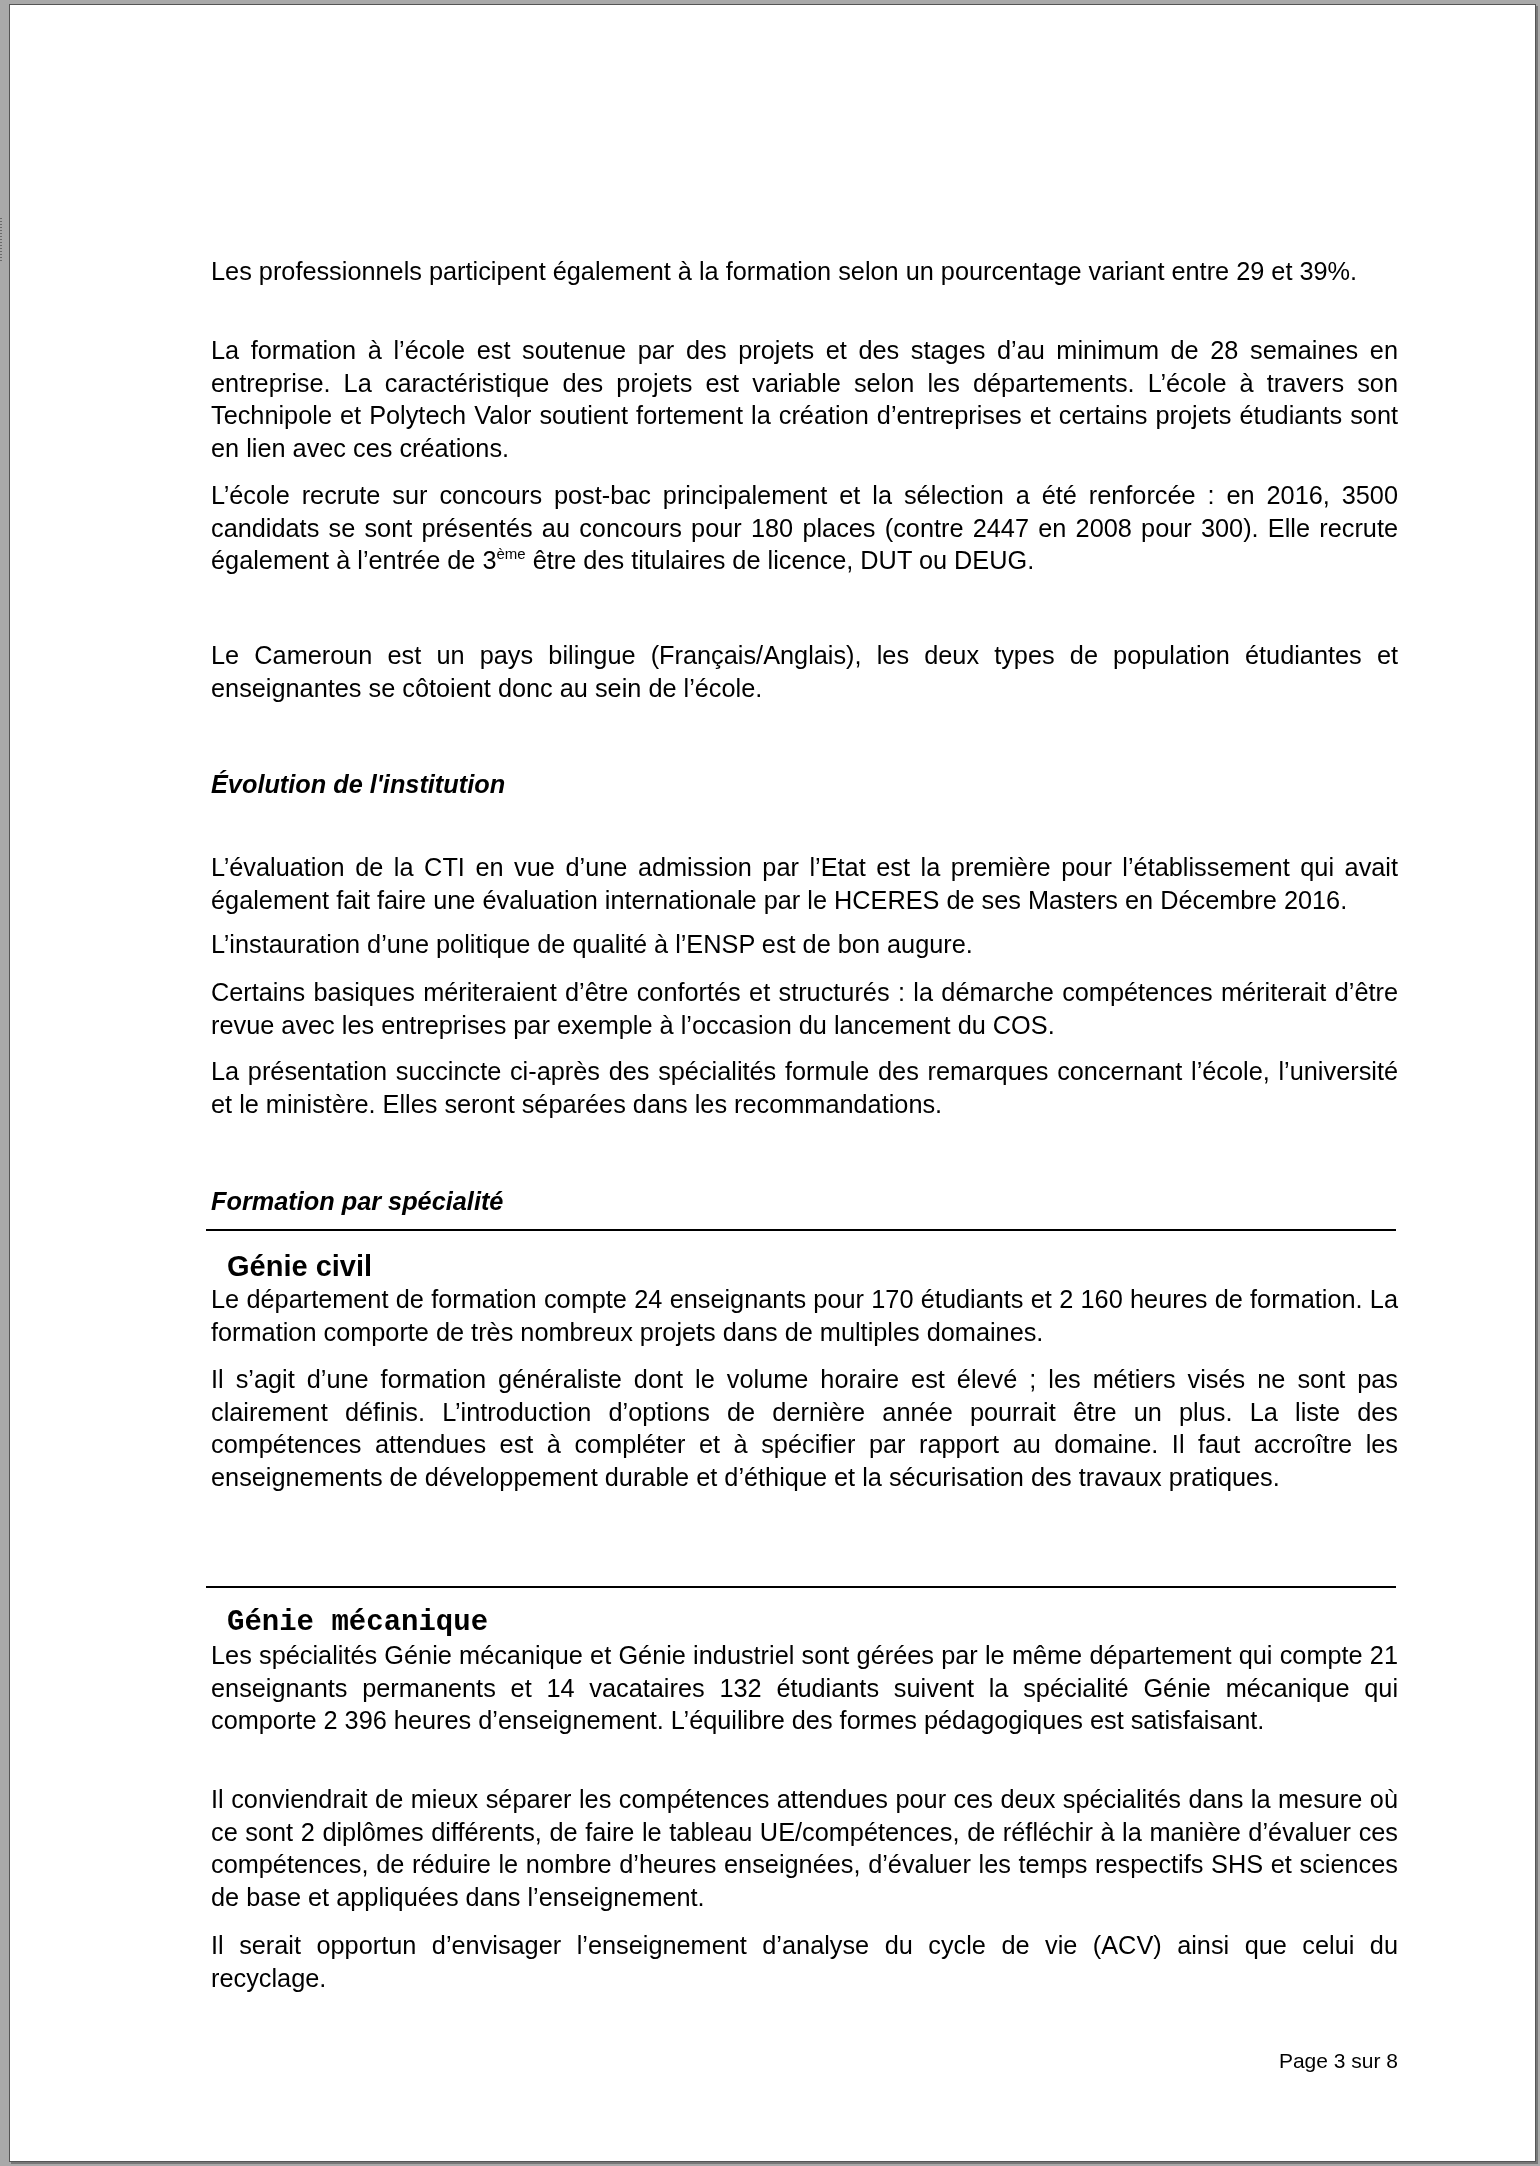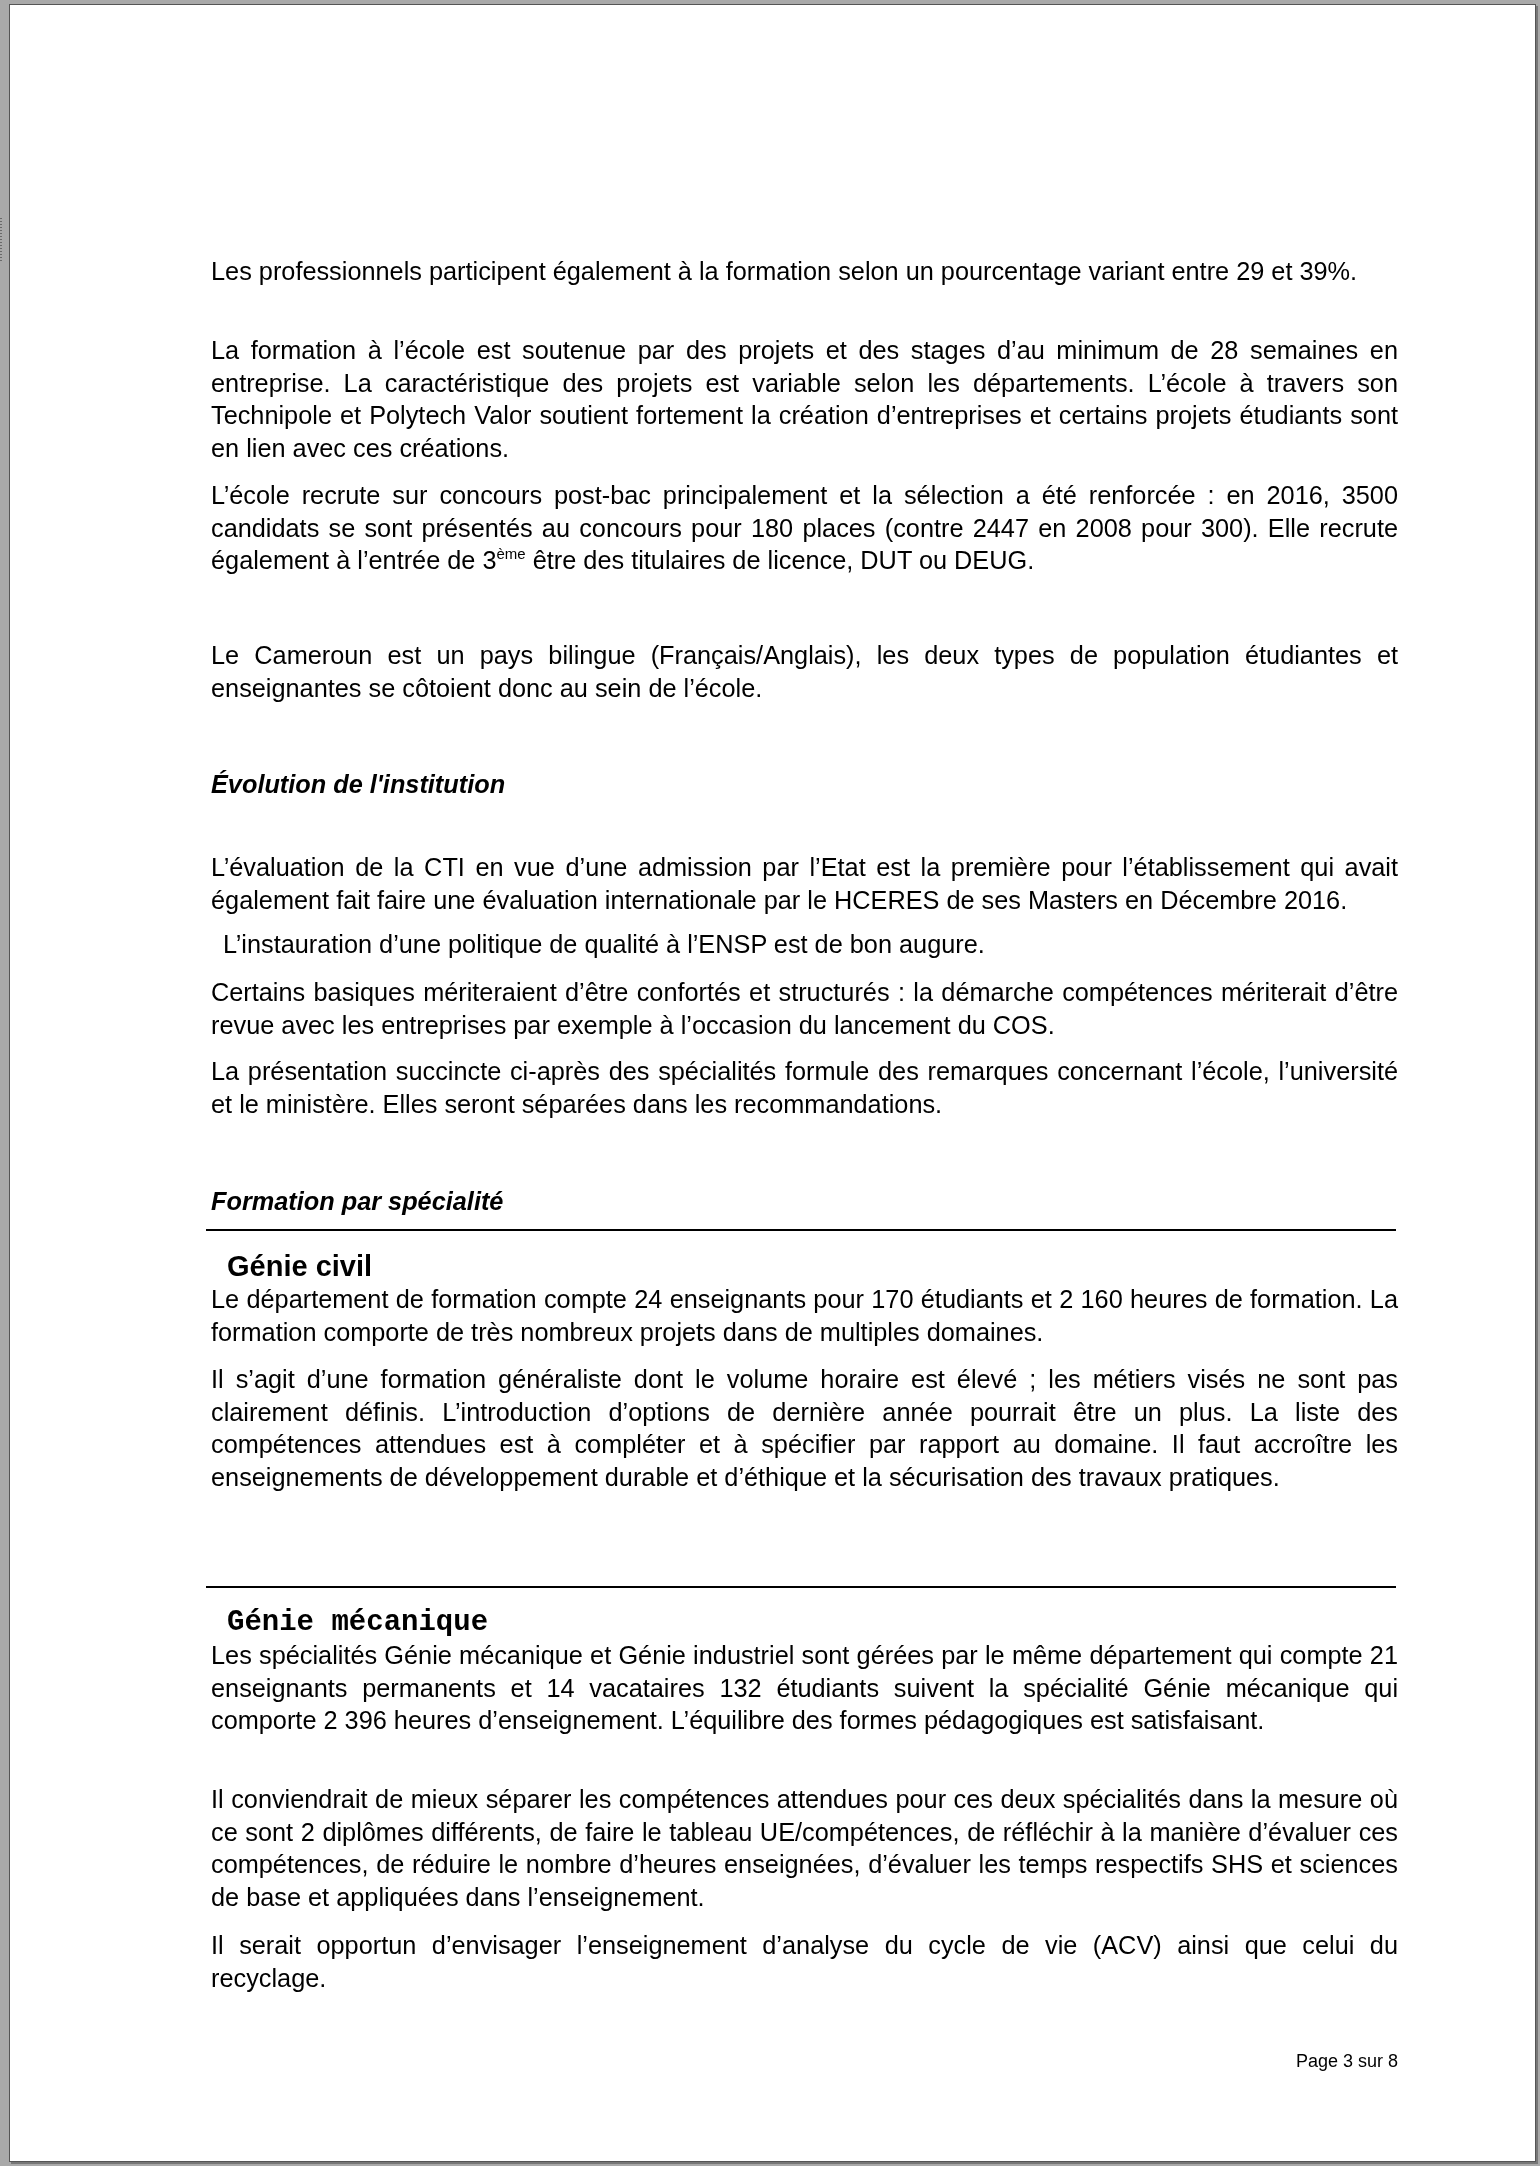--- a/index.html
+++ b/index.html
@@ -73,21 +73,21 @@
     .rule {
       position: absolute;
       left: -5px;
       width: 1190px;
       height: 2px;
       background: #000;
     }
     .page-number {
       position: absolute;
       right: 0;
-      font-size: 18px;
+      font-size: 21px;
       line-height: 26px;
       text-align: right;
     }
   </style>
 </head>
 <body>
 
 <div class="ruler-marks"></div>
 
 <div class="page">
@@ -101,21 +101,21 @@
       <span>L’école recrute sur concours post-bac principalement et la sélection a été renforcée : en 2016, 3500 candidats se sont présentés au concours pour 180 places (contre 2447 en 2008 pour 300).</span>
       <span>Elle recrute également à l’entrée de 3</span><sup>ème</sup><span> être des titulaires de licence, DUT ou DEUG.</span>
     </div>
 
     <p class="para" style="top:634px;">Le Cameroun est un pays bilingue (Français/Anglais), les deux types de population étudiantes et enseignantes se côtoient donc au sein de l’école.</p>
 
     <h2 class="heading-italic" style="top:763px;text-align:center;">Évolution de l'institution</h2>
 
     <p class="para" style="top:846px;">L’évaluation de la CTI en vue d’une admission par l’Etat est la première pour l’établissement qui avait également fait faire une évaluation internationale par le HCERES de ses Masters en Décembre 2016.</p>
 
-    <p class="para" style="top:923px;margin-left:12px;">L’instauration d’une politique de qualité à l’ENSP est de bon augure.</p>
+    <p class="para" style="top:923px;">L’instauration d’une politique de qualité à l’ENSP est de bon augure.</p>
 
     <p class="para" style="top:971px;">Certains basiques mériteraient d’être confortés et structurés : la démarche compétences mériterait d’être revue avec les entreprises par exemple à l’occasion du lancement du COS.</p>
 
     <p class="para" style="top:1050px;">La présentation succincte ci-après des spécialités formule des remarques concernant l’école, l’université et le ministère. Elles seront séparées dans les recommandations.</p>
 
     <h2 class="heading-italic" style="top:1180px;">Formation par spécialité</h2>
 
     <div class="rule" style="top:1224px;"></div>
 
     <h3 class="heading-bold" style="top:1229px;">Génie civil</h3>

